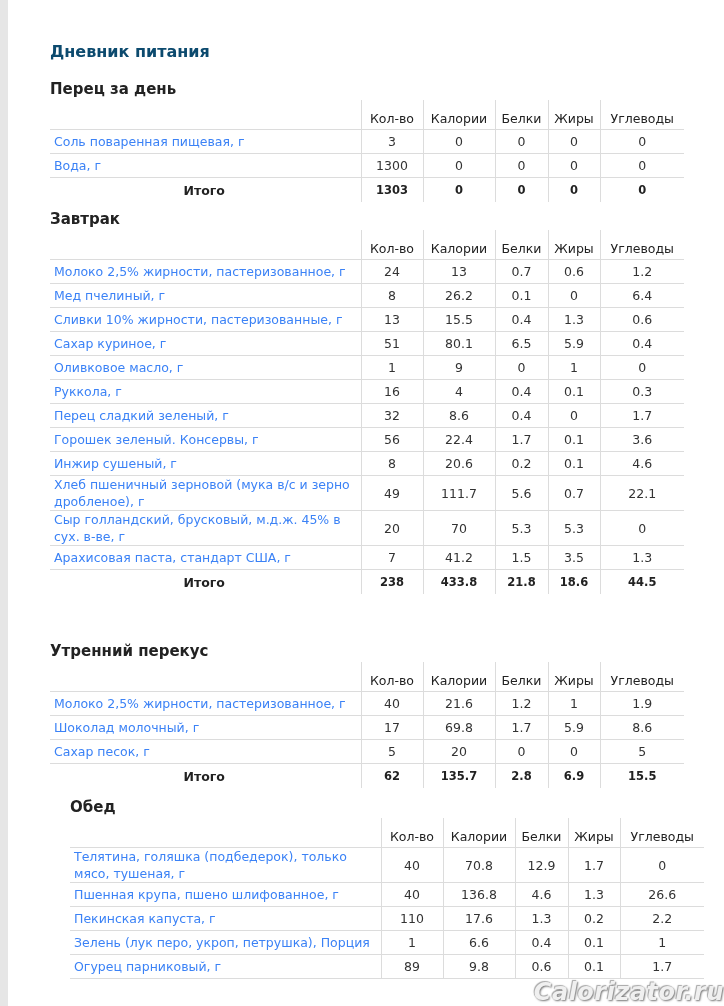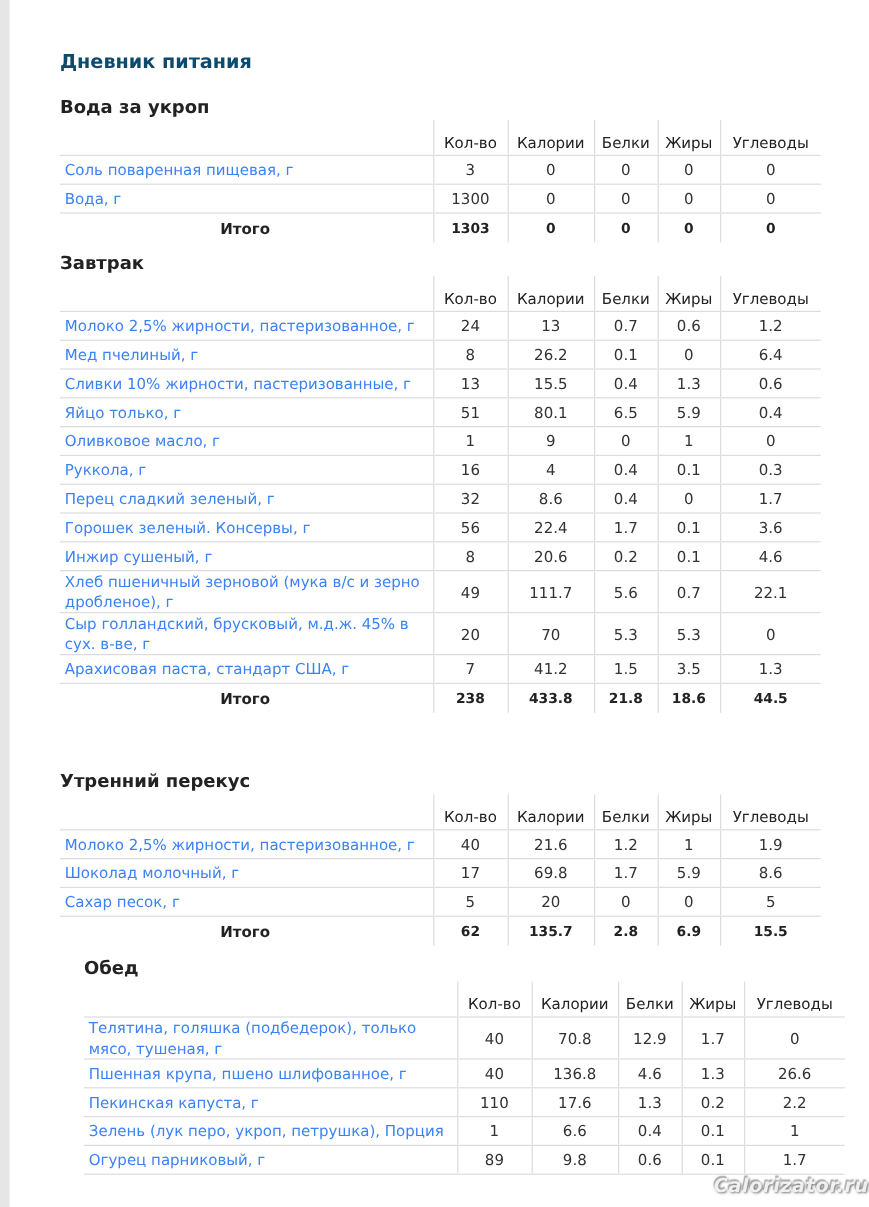--- a/index.html
+++ b/index.html
@@ -44,35 +44,35 @@
     height: 23px; padding: 0 4px; border-bottom: 1.5px solid #dcdcdc;
     text-align: center; vertical-align: middle; line-height: 17px;
   }
   td.name { text-align: left; color: #3b82f6; padding-left: 4px; }
   td.num { border-left: 1.5px solid #dcdcdc; }
   tr.total td { border-bottom: none; font-weight: bold; font-size: 11.5px; color: #222; height: 24px; }
   tr.total td.label { text-align: center; padding-right: 6px; font-size: 12.5px; }
   .watermark {
     position: absolute; right: 0px; top: 978px;
     font-family: "DejaVu Sans", sans-serif; font-style: italic; font-weight: bold;
-    font-size: 16px; color: #f0f0f0;
+    font-size: 24px; color: #f0f0f0;
     text-shadow: 1px 1px 2px #777, -1px -1px 1px #aaa;
     letter-spacing: 0.5px;
   }
 </style>
 </head>
 <body>
 
 <div class="left-strip"></div>
 
 <div class="content">
   <h1 class="page-title">Дневник питания</h1>
   <div id="sections">
       <div class="section" style="top: 78px;">
-        <h2>Вода за укроп</h2>
+        <h2>Перец за день</h2>
         <table>
           <colgroup>
             <col class="c-name">
             <col class="c-qty">
             <col class="c-cal">
             <col class="c-prot">
             <col class="c-fat">
             <col class="c-carb">
           </colgroup>
           <thead>
@@ -153,21 +153,21 @@
             </tr>
             <tr>
               <td class="name">Сливки 10% жирности, пастеризованные, г</td>
               <td class="num">13</td>
               <td class="num">15.5</td>
               <td class="num">0.4</td>
               <td class="num">1.3</td>
               <td class="num">0.6</td>
             </tr>
             <tr>
-              <td class="name">Яйцо только, г</td>
+              <td class="name">Сахар куриное, г</td>
               <td class="num">51</td>
               <td class="num">80.1</td>
               <td class="num">6.5</td>
               <td class="num">5.9</td>
               <td class="num">0.4</td>
             </tr>
             <tr>
               <td class="name">Оливковое масло, г</td>
               <td class="num">1</td>
               <td class="num">9</td>

